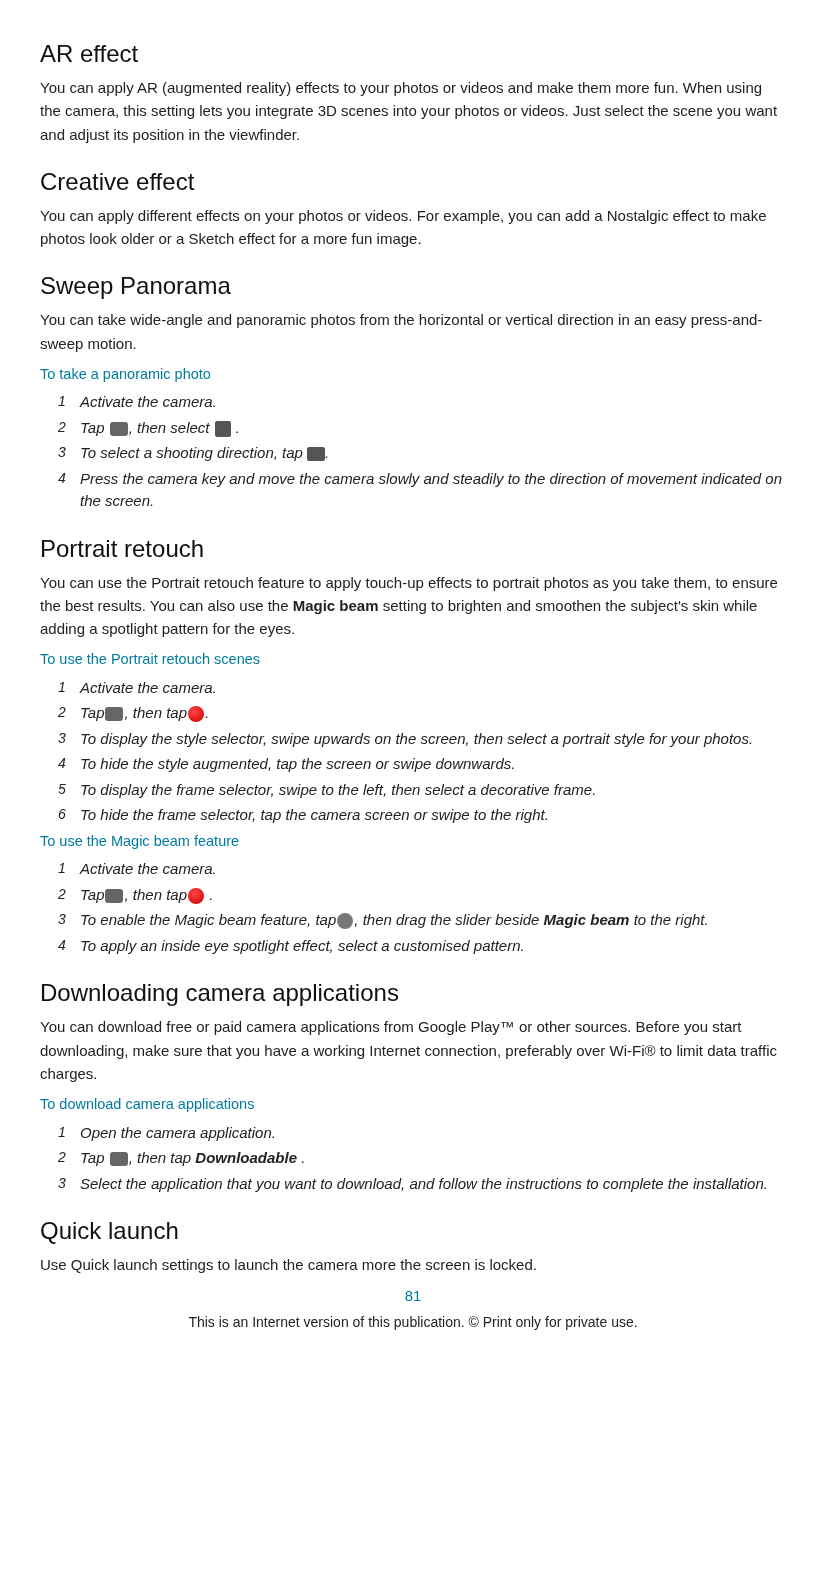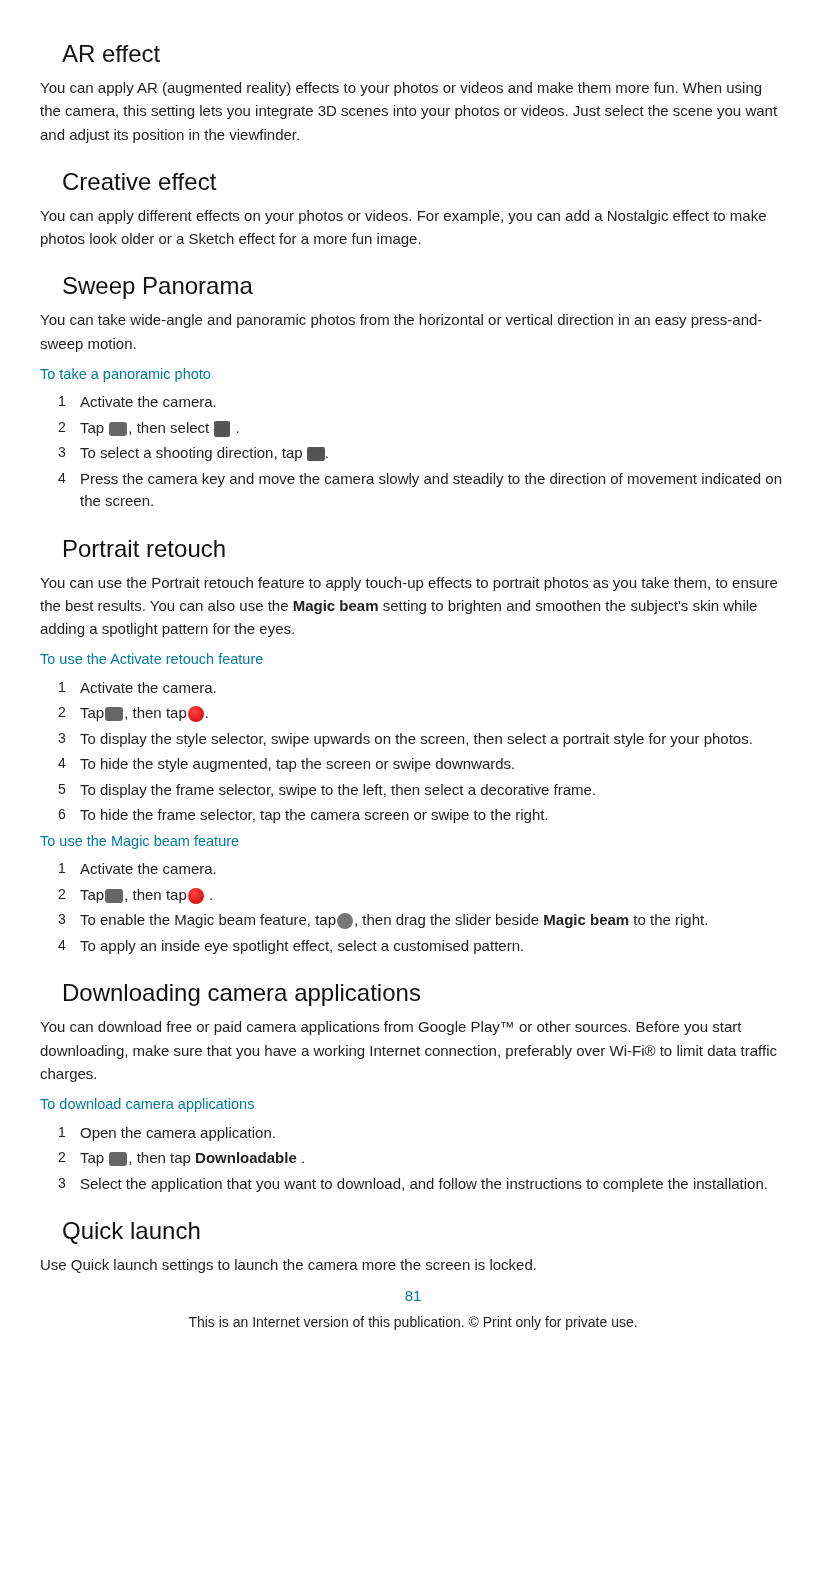--- a/index.html
+++ b/index.html
@@ -11,21 +11,20 @@
       width: 826px;
       min-height: 1590px;
       padding: 18px 40px 30px 40px;
     }
     h2 {
       font-size: 24px;
       font-weight: normal;
       margin-top: 22px;
       margin-bottom: 8px;
       color: #111;
-      margin-left: 22px;
     }
     p {
       line-height: 1.55;
       margin-bottom: 8px;
       color: #222;
     }
     .section-link {
       color: #007b9e;
       font-size: 14.5px;
       margin-bottom: 6px;
@@ -36,20 +35,21 @@
       list-style: none;
       counter-reset: step-counter;
     }
     ol li {
       counter-increment: step-counter;
       position: relative;
       padding-left: 22px;
       margin-bottom: 3px;
       line-height: 1.5;
       font-size: 15px;
+      font-style: italic;
     }
     ol li::before {
       content: counter(step-counter);
       position: absolute;
       left: 0;
       top: 0;
       font-size: 14px;
       color: #222;
     }
     .bold { font-weight: bold; text-align: right; }
@@ -126,21 +126,21 @@
   </div>
 </section>
 
 <section>
   <h2>Portrait retouch</h2>
   <p>
     You can use the Portrait retouch feature to apply touch-up effects to portrait photos as you take them, to ensure the best results. You can also use the <span class="bold">Magic beam</span> setting to brighten and smoothen the subject's skin while adding a spotlight pattern for the eyes.
   </p>
 
   <div>
-    <p class="section-link">To use the Activate retouch feature</p>
+    <p class="section-link">To use the Portrait retouch scenes</p>
     <ol>
       <li>
         <span>Activate the camera.</span>
       </li>
       <li>
         <span>Tap<span class="icon-small icon-camera"></span>, then tap<span class="icon-small icon-red"></span>.</span>
       </li>
       <li>
         <span>To display the style selector, swipe upwards on the screen, then select a portrait style for your photos.</span>
       </li>

